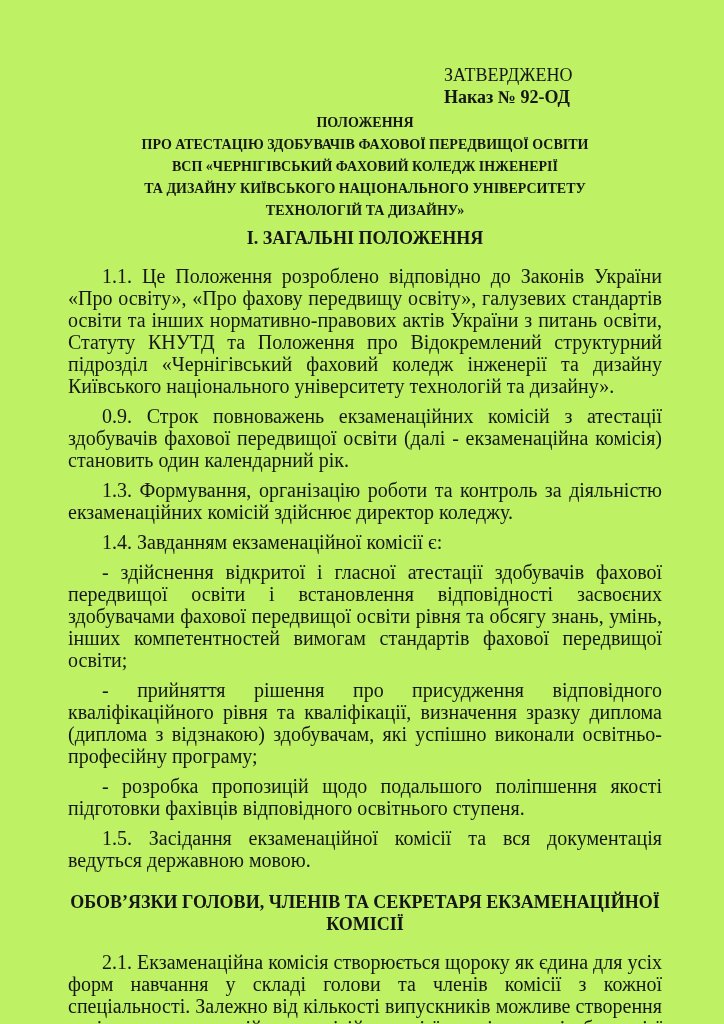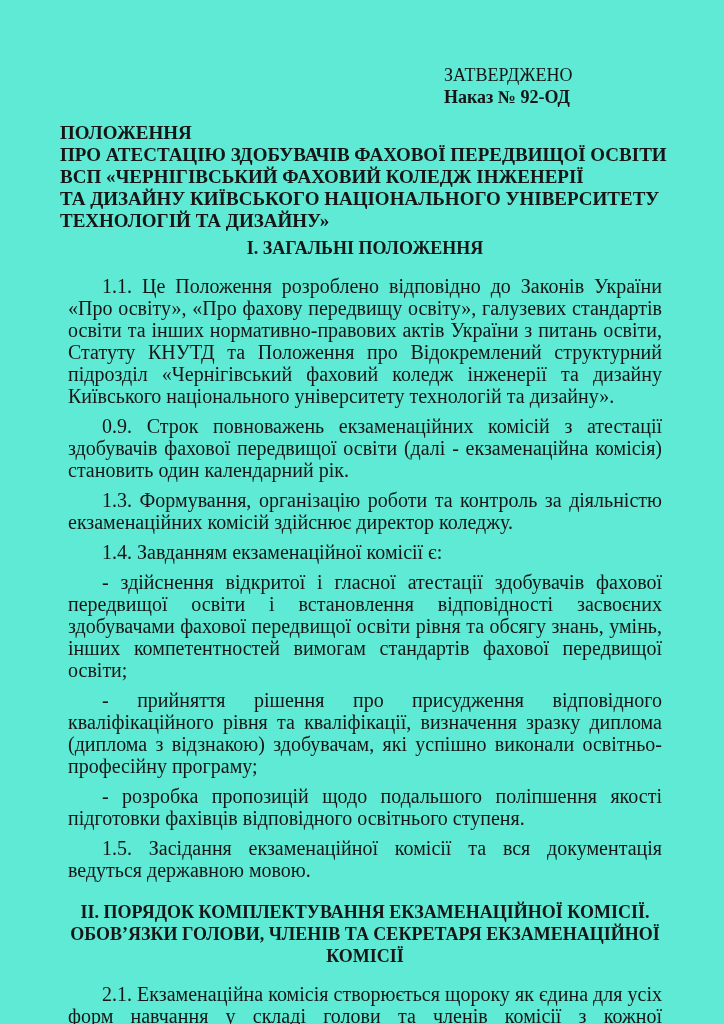--- a/index.html
+++ b/index.html
@@ -13,37 +13,38 @@
     overflow: hidden;
     position: relative;
     font-family: "Liberation Serif", "DejaVu Serif", serif;
     color: #161616;
   }
   .page {
     box-sizing: border-box;
     width: 724px;
     height: 1024px;
     padding: 64px 54px 20px 60px; 
-    background: #5eead4;
+    background: #bef264;
   }
   
   .approval {
     margin-left: 384px;
     font-size: 18px;
     line-height: 22px;
     white-space: nowrap;
   }
   .approval .order-no {
     font-weight: bold;
   }
   
   .doc-title {
-    margin-top: 14px;
+    margin-top: 4px;
+    text-align: center;
     font-weight: bold;
-    font-size: 19px;
+    font-size: 14px;
     line-height: 22px;
   }
   .doc-title .t-line {
     white-space: nowrap;
   }
   
   .section-heading {
     text-align: center;
     font-weight: bold;
     font-size: 18px;
@@ -92,21 +93,20 @@
     <p class="body-para">0.9. Строк повноважень екзаменаційних комісій з атестації здобувачів фахової передвищої освіти (далі - екзаменаційна комісія) становить один календарний рік.</p>
     <p class="body-para">1.3. Формування, організацію роботи та контроль за діяльністю екзаменаційних комісій здійснює директор коледжу.</p>
     <p class="body-para">1.4. Завданням екзаменаційної комісії є:</p>
     <p class="body-para">- здійснення відкритої і гласної атестації здобувачів фахової передвищої освіти і встановлення відповідності засвоєних здобувачами фахової передвищої освіти рівня та обсягу знань, умінь, інших компетентностей вимогам стандартів фахової передвищої освіти;</p>
     <p class="body-para">- прийняття рішення про присудження відповідного кваліфікаційного рівня та кваліфікації, визначення зразку диплома (диплома з відзнакою) здобувачам, які успішно виконали освітньо-професійну програму;</p>
     <p class="body-para">- розробка пропозицій щодо подальшого поліпшення якості підготовки фахівців відповідного освітнього ступеня.</p>
     <p class="body-para">1.5. Засідання екзаменаційної комісії та вся документація ведуться державною мовою.</p>
   </div>
 
   <div class="section-heading sh-2">
-    <div class="h-line">ІІ. ПОРЯДОК КОМПЛЕКТУВАННЯ ЕКЗАМЕНАЦІЙНОЇ КОМІСІЇ.</div>
     <div class="h-line">ОБОВ’ЯЗКИ ГОЛОВИ, ЧЛЕНІВ ТА СЕКРЕТАРЯ ЕКЗАМЕНАЦІЙНОЇ</div>
     <div class="h-line">КОМІСІЇ</div>
   </div>
 
   <div class="para-group-2">
     <p class="body-para">2.1. Екзаменаційна комісія створюється щороку як єдина для усіх форм навчання у складі голови та членів комісії з кожної спеціальності. Залежно від кількості випускників можливе створення декількох екзаменаційних комісій з однієї спеціальності або однієї екзаменаційної</p>
   </div>
 
 </div>
 

